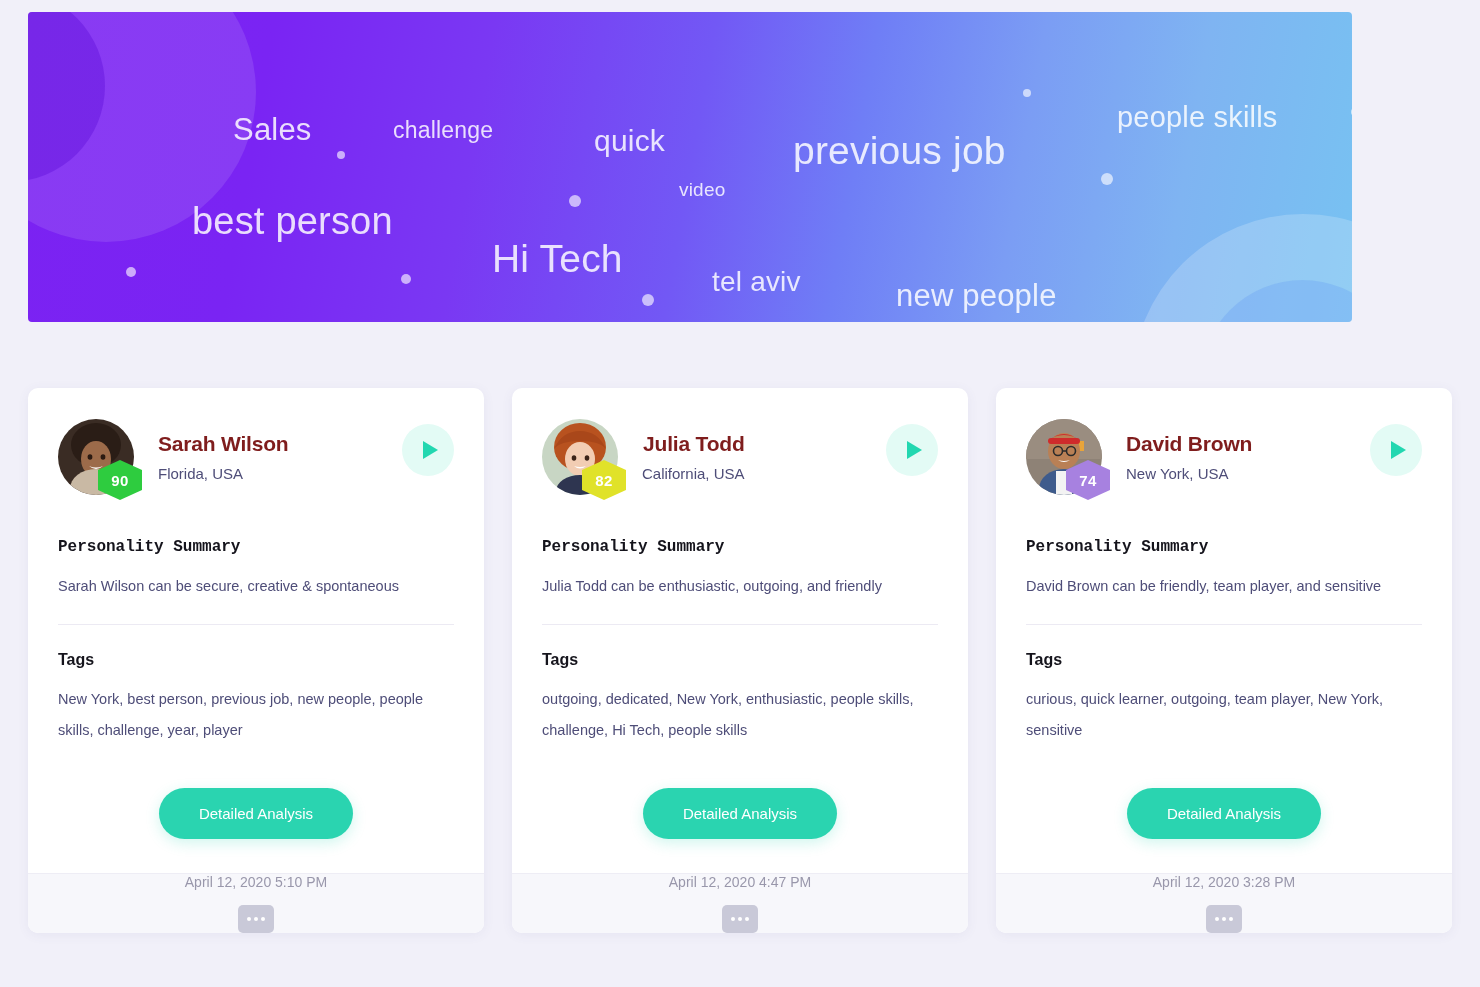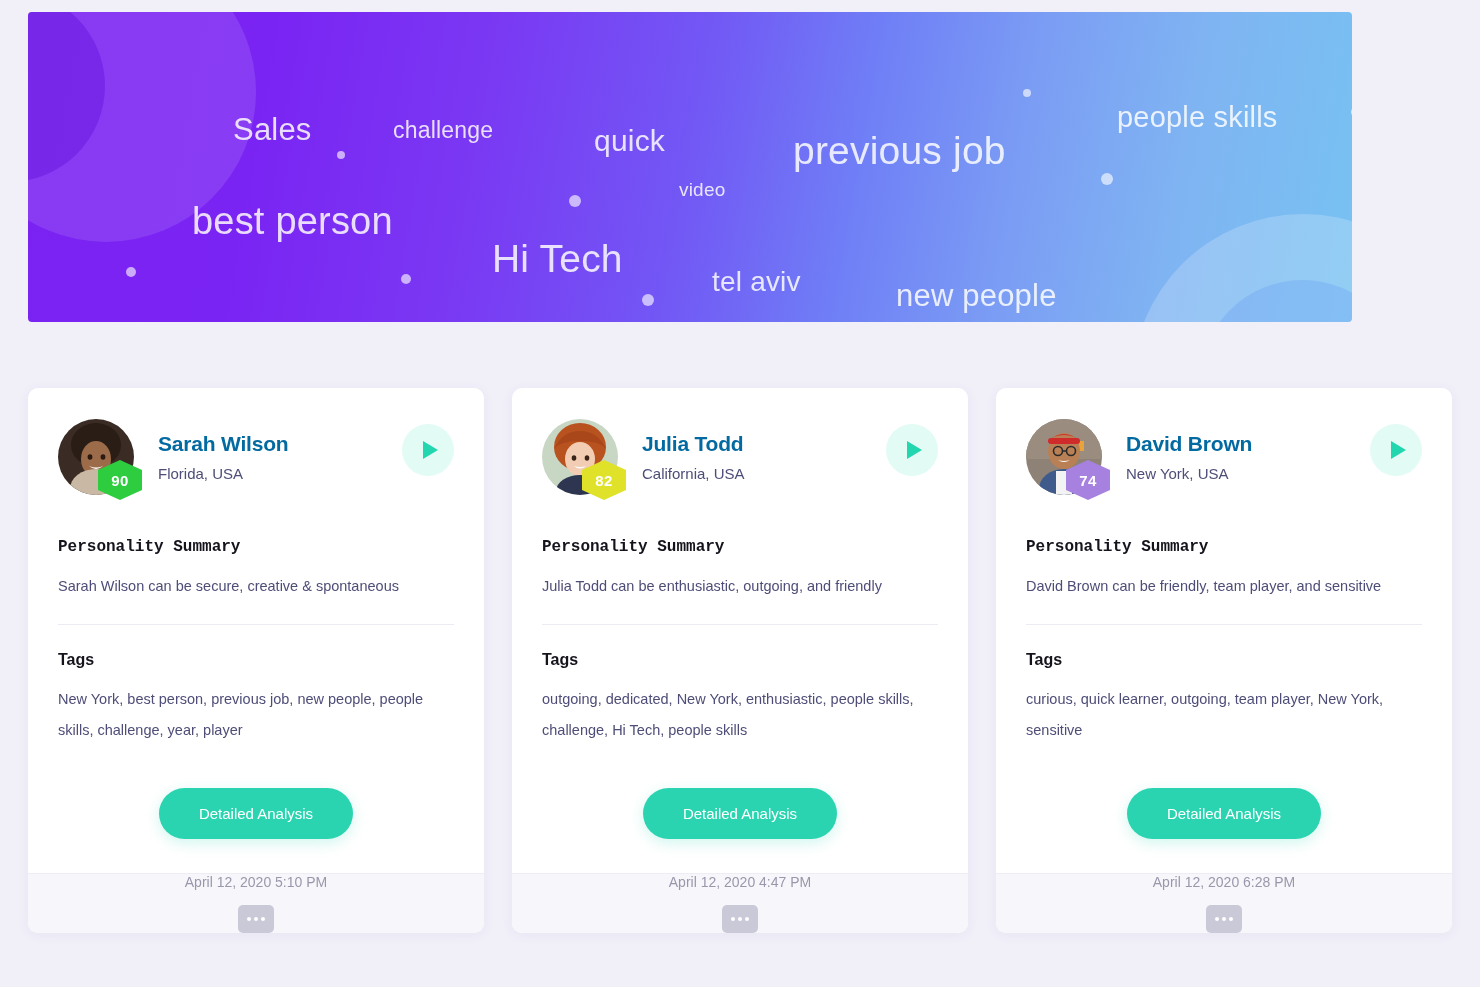--- a/index.html
+++ b/index.html
@@ -110,23 +110,24 @@
     color: #ffffff;
     font-size: 15px;
     font-weight: 700;
     letter-spacing: 0.3px;
   }
 
   .person-info { margin-left: 24px; }
   .person-name {
     font-size: 21px;
     font-weight: 700;
-    color: #0369a1;
+    color: #7f1d1d;
     letter-spacing: -0.2px;
     line-height: 28px;
+    text-align: right;
   }
   .person-location {
     font-size: 15px;
     color: #4e4d78;
     margin-top: 6px;
     line-height: 20px;
   }
 
   .play-button {
     position: absolute;
@@ -378,21 +379,21 @@
       <div class="divider"></div>
 
       <div class="tags-title">Tags</div>
       <div class="section-text">curious, quick learner, outgoing, team player, New York, sensitive</div>
 
       <div class="analysis-wrap">
         <button class="analysis-button">Detailed Analysis</button>
       </div>
     </div>
     <div class="card-footer">
-      <span class="timestamp">April 12, 2020 6:28 PM</span>
+      <span class="timestamp">April 12, 2020 3:28 PM</span>
       <button class="more-button">
         <i></i>
         <i></i>
         <i></i>
       </button>
     </div>
     </div>
   </div>
 
 </body></html>

